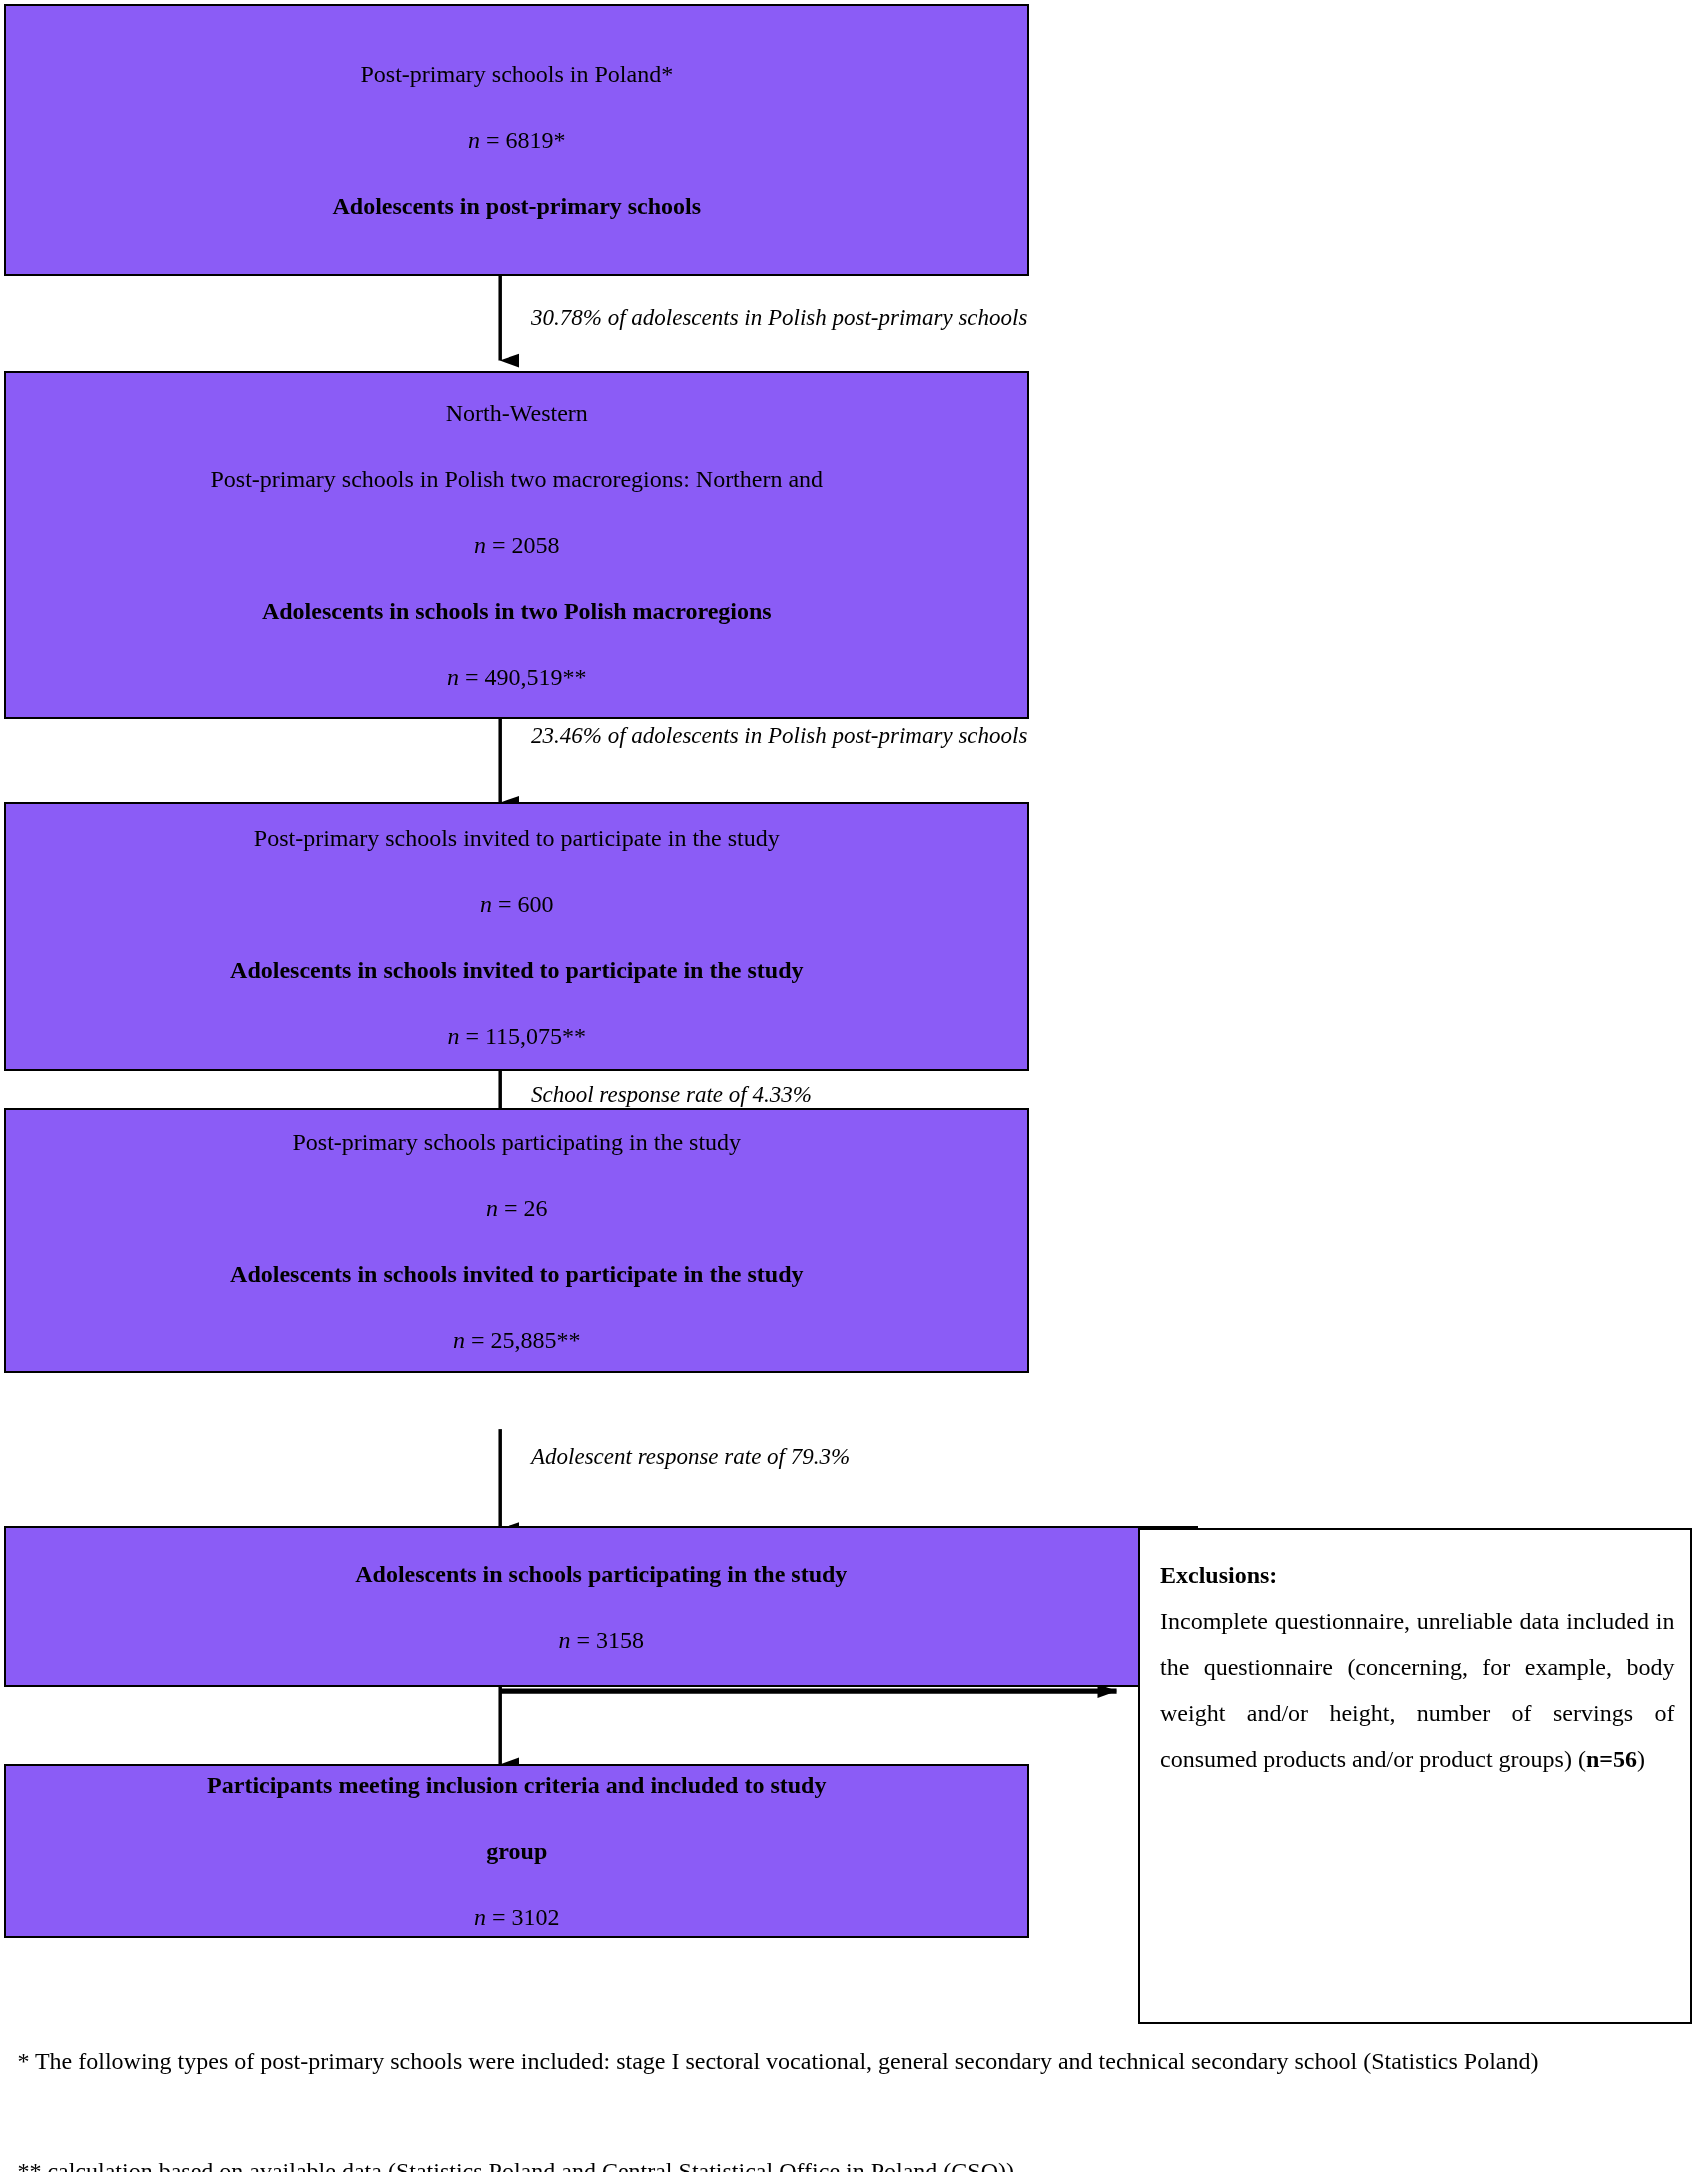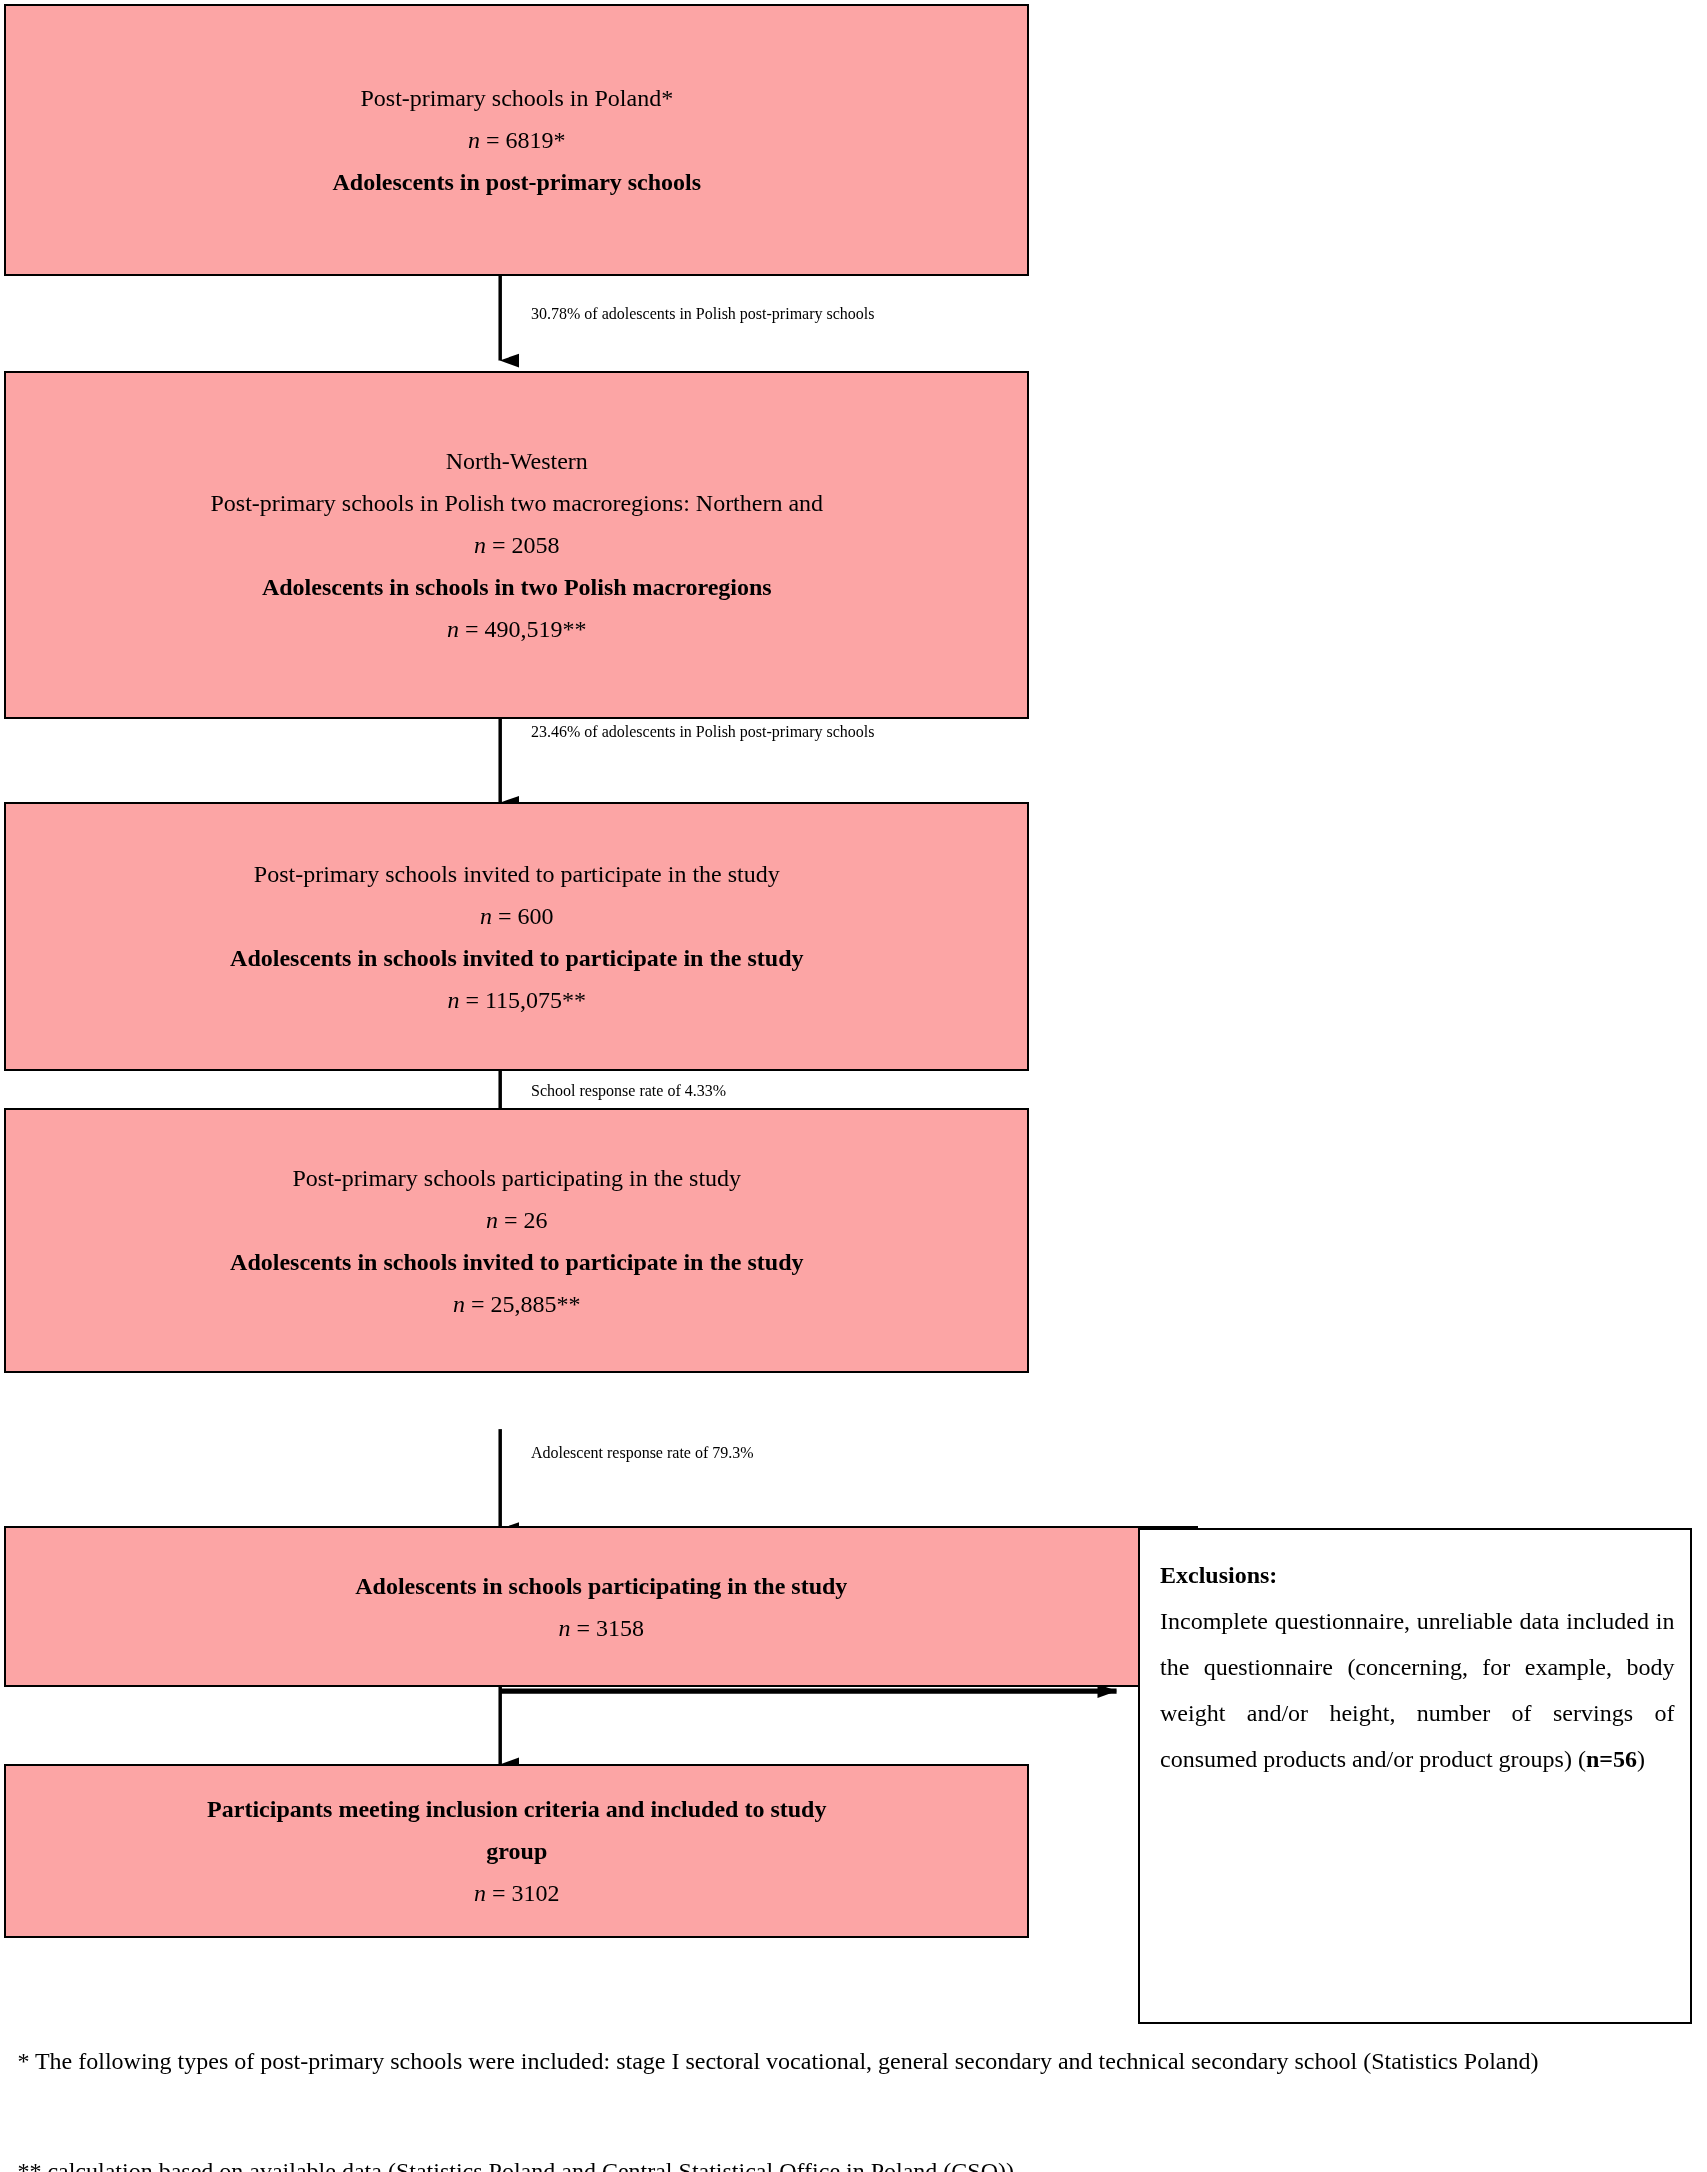--- a/index.html
+++ b/index.html
@@ -17,27 +17,28 @@
     height: 2221px;
     background: #ffffff;
     overflow: hidden;
   }
 
   
   .flowbox {
     position: absolute;
     box-sizing: border-box;
     border: 2.2px solid #000000;
-    background: #fca5a5;
+    background: #8b5cf6;
     display: flex;
     flex-direction: column;
     align-items: center;
     justify-content: center;
     text-align: center;
     padding: 0 16.5px;
+    gap: 24px;
   }
   .flowbox .line {
     width: 100%;
     font-size: 24px;
     line-height: 1.75;
     white-space: nowrap;
   }
   .flowbox .line.bold { font-weight: bold; }
 
   
@@ -58,23 +59,24 @@
     font-size: 24px;
     line-height: 1.92;
     text-align: justify;
     hyphens: none;
   }
   .excl-body b { font-weight: bold; }
 
   
   .conn-label {
     position: absolute;
-    font-size: 16px;
+    font-size: 23px;
     line-height: 1.2;
     white-space: nowrap;
+    font-style: italic;
   }
 
   
   #connectors {
     position: absolute;
     left: 0; top: 0;
     width: 1708px;
     height: 2221px;
     pointer-events: none;
   }

